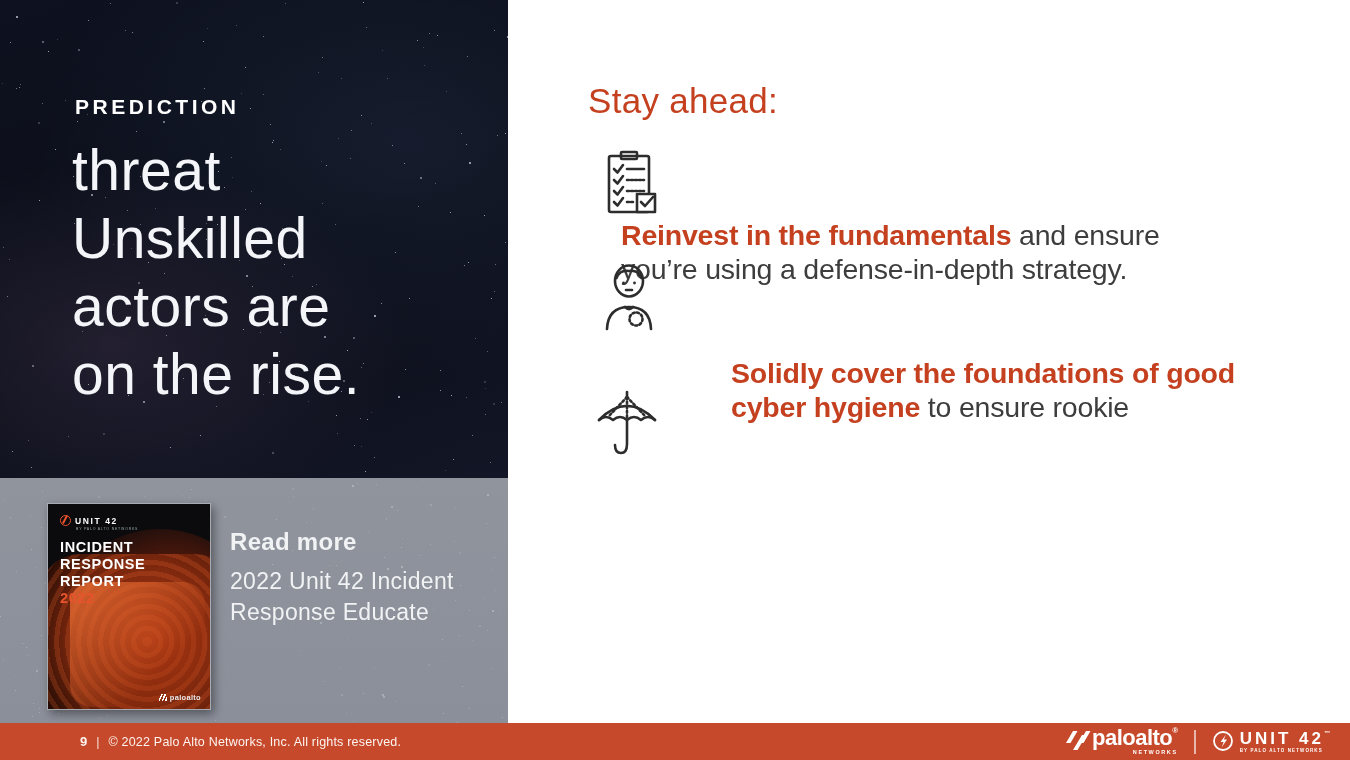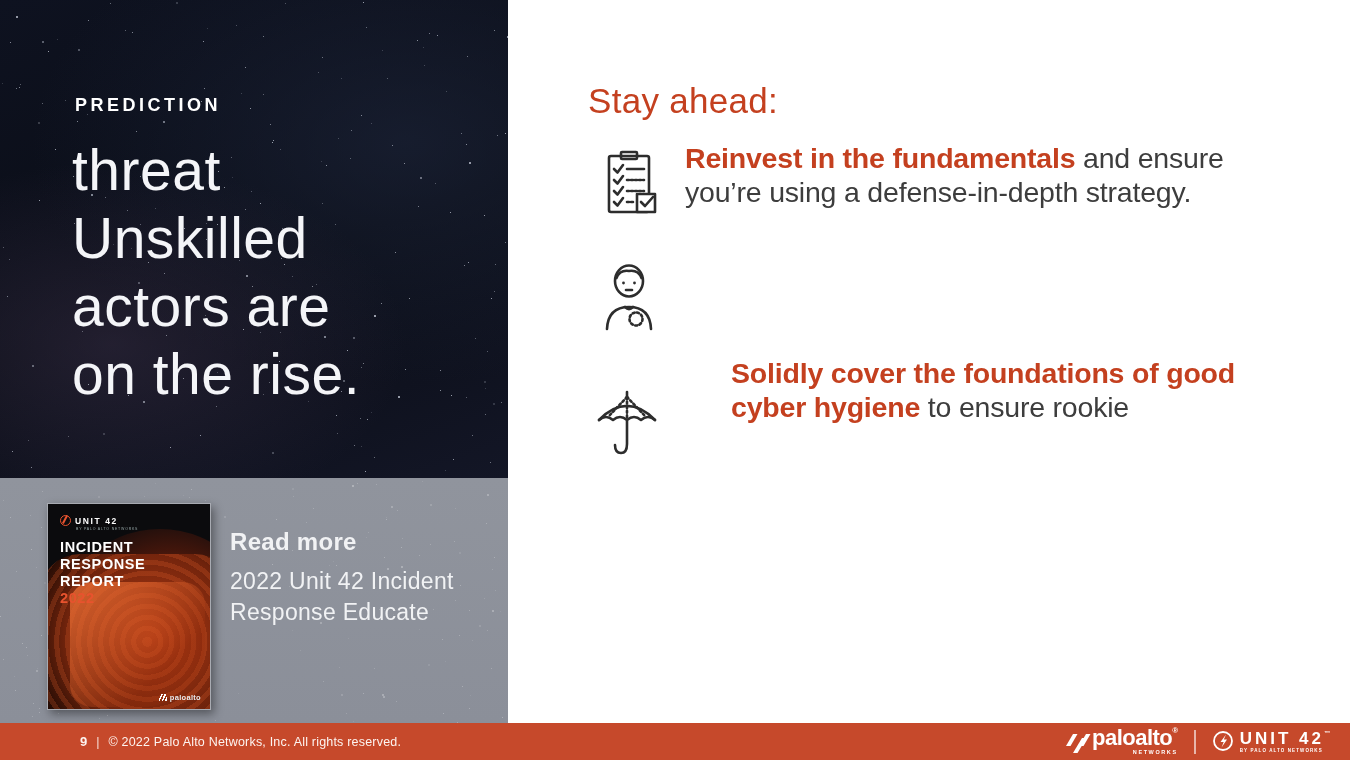--- a/index.html
+++ b/index.html
@@ -10,21 +10,21 @@
   
   .panel-dark{
     position:absolute;left:0;top:0;width:508px;height:478px;overflow:hidden;
     background:
       radial-gradient(ellipse 420px 260px at 22% 72%, rgba(64,52,78,.45), rgba(0,0,0,0) 70%),
       radial-gradient(ellipse 500px 320px at 80% 30%, rgba(30,38,60,.6), rgba(0,0,0,0) 75%),
       linear-gradient(160deg,#0e1220 0%,#0a0d16 55%,#131626 100%);
   }
   #stars i,#speckles i{position:absolute;display:block;border-radius:50%;}
   .prediction{
-    position:absolute;left:75px;top:95px;color:#ffffff;font-size:18px;font-weight:700;
+    position:absolute;left:75px;top:95px;color:#ffffff;font-size:21px;font-weight:700;
     letter-spacing:3.5px;
   }
   .big-title{
     position:absolute;left:72px;top:136px;color:#f4f5f8;font-size:57px;line-height:68px;
     font-weight:300;letter-spacing:.5px;
   }
   
   .panel-gray{
     position:absolute;left:0;top:478px;width:508px;height:245px;overflow:hidden;
     background:linear-gradient(180deg,#90949d 0%,#8b8f99 100%);
@@ -57,34 +57,34 @@
   .read-more .rm-head{font-size:24px;font-weight:700;letter-spacing:.3px;margin-bottom:10px;}
   .read-more .rm-line{font-size:23px;font-weight:400;line-height:31px;letter-spacing:.3px;}
   
   .stay-heading{position:absolute;left:588px;top:81px;font-size:35px;color:#c4401f;letter-spacing:.3px;}
   .b-row{position:absolute;left:600px;display:flex;align-items:flex-start;}
   .b-row svg{flex:0 0 auto;}
   .b-icon{stroke:#2d2d2d;fill:none;stroke-width:2.6;stroke-linecap:round;stroke-linejoin:round;}
   .b-text{margin-left:21px;font-size:28.5px;line-height:34px;color:#3d3d3d;letter-spacing:-.2px;}
   .b-line{white-space:nowrap;}
   .b-bold{color:#c4401f;font-weight:700;}
-  .row-1{top:141px;} .row-1 svg{margin-top:7px;}
+  .row-1{top:141px;flex-direction:column;} .row-1 svg{margin-top:7px;}
   .row-2{top:233px;} .row-2 svg{margin-top:26px;}
   .row-3{top:356px;gap:48px;} .row-3 svg{margin-top:32px;margin-left:-9px;}
   .row-3 .b-text{margin-left:20px;}
   
   .footer{
     position:absolute;left:0;bottom:0;width:1350px;height:37px;background:#c6492b;
     display:flex;align-items:center;box-sizing:border-box;padding:0 20px 0 80px;color:#fdf4f0;
   }
   .footer .pg{font-weight:700;font-size:13px;}
   .footer .sep{margin:0 9px;opacity:.85;font-size:12.5px;}
   .footer .copy{font-size:12.5px;letter-spacing:.2px;}
   .footer-logos{margin-left:auto;display:flex;align-items:center;gap:16px;}
-  .pa-logo{display:flex;align-items:center;gap:0;}
+  .pa-logo{display:flex;align-items:flex-start;gap:0;}
   .pa-stack{display:flex;flex-direction:column;align-items:flex-end;line-height:1;}
   .pa-word{font-size:22px;font-weight:700;letter-spacing:-.5px;color:#fff;}
   .pa-reg{font-size:8px;vertical-align:top;}
   .pa-sub{font-size:5.5px;font-weight:700;letter-spacing:1.6px;color:#fff;margin-top:1px;}
   .logo-divider{width:2px;height:24px;background:rgba(255,255,255,.6);}
   .u42-logo{display:flex;align-items:flex-start;gap:6px;}
   .u42-stack{display:flex;flex-direction:column;line-height:1;}
   .u42-word{font-size:17px;font-weight:700;letter-spacing:3px;color:#fff;}
   .u42-tm{font-size:6px;vertical-align:top;letter-spacing:0;}
   .u42-sub{font-size:4.5px;font-weight:700;letter-spacing:1.1px;color:#fff;margin-top:2px;}

